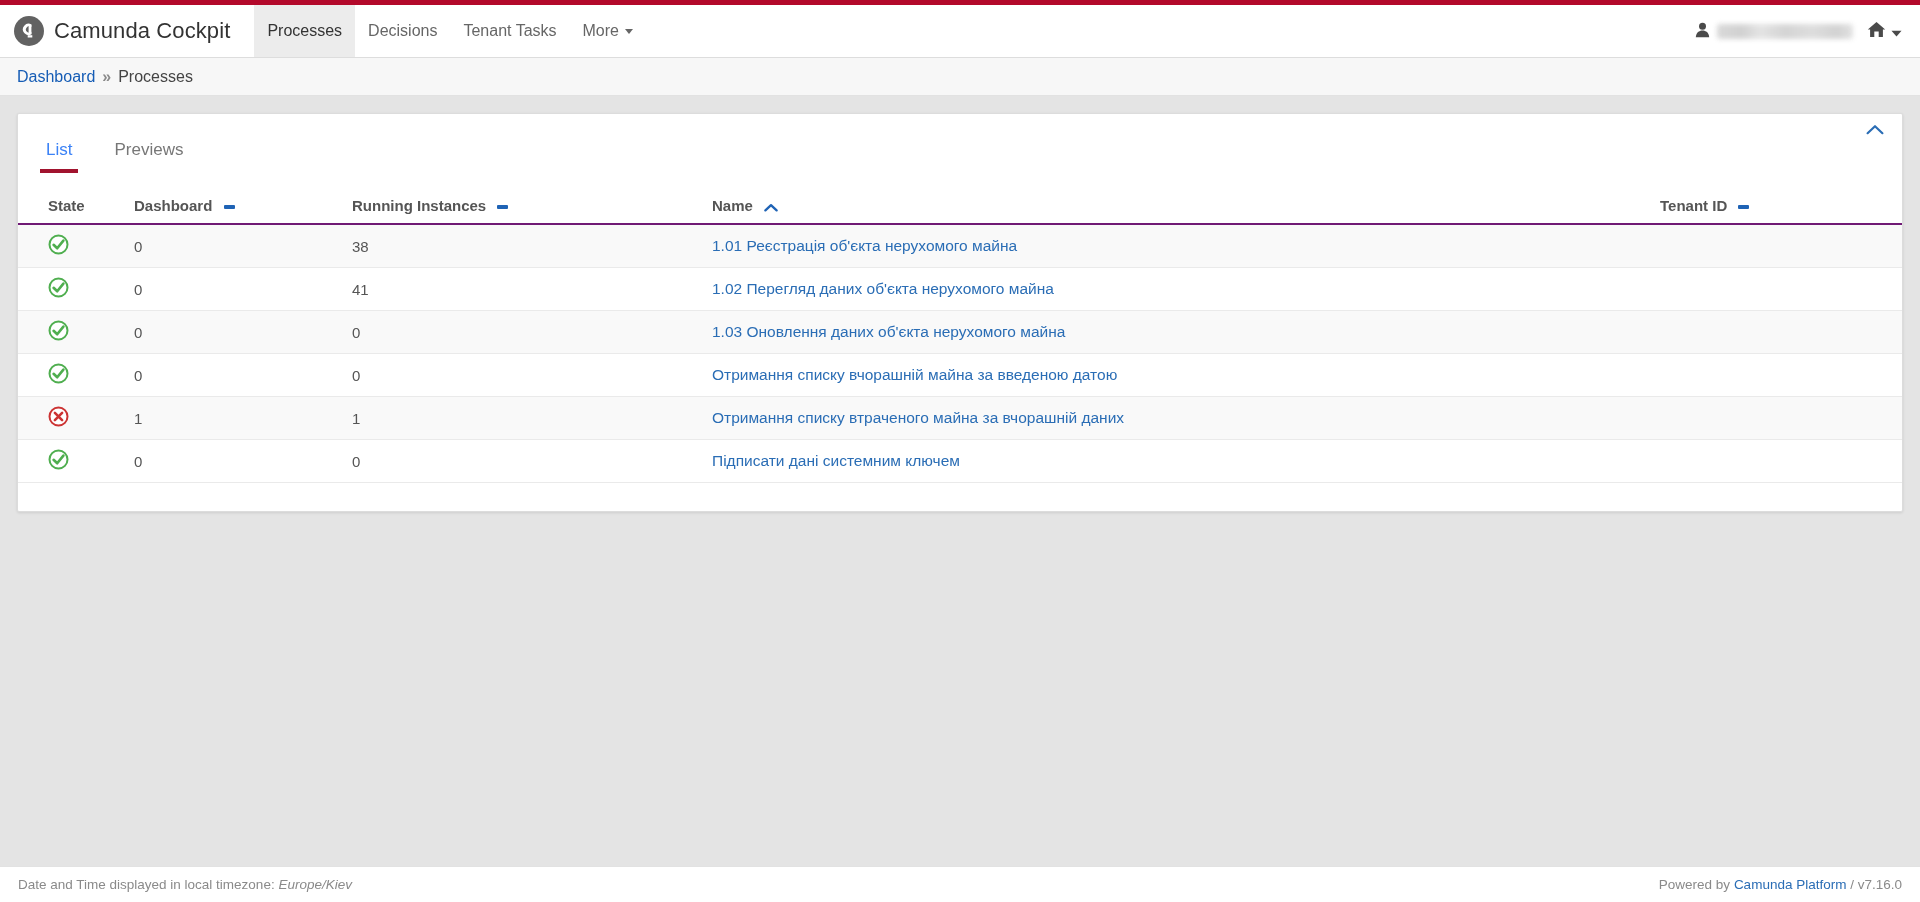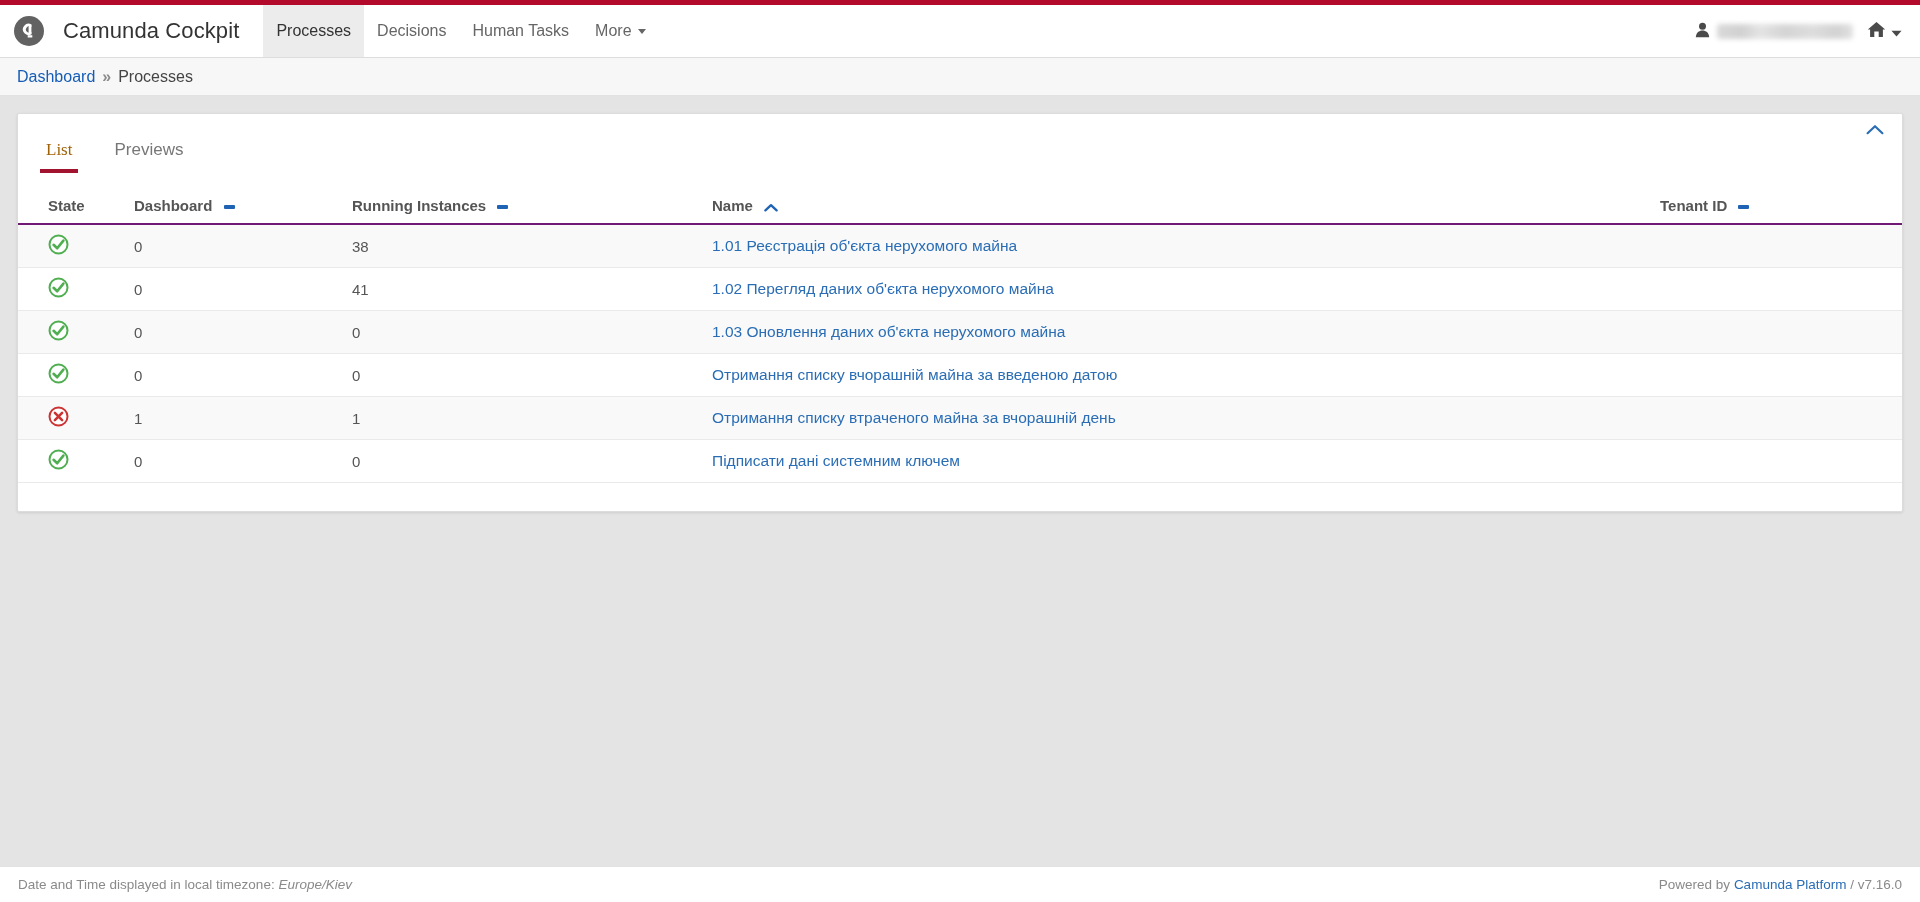--- a/index.html
+++ b/index.html
@@ -26,21 +26,21 @@
     background: #ffffff;
     border-bottom: 1px solid #ddd;
     display: flex;
     align-items: stretch;
     position: relative;
   }
   .brand {
     display: flex;
     align-items: center;
     padding: 0 14px 0 14px;
-    gap: 19px;
+    gap: 10px;
     text-decoration: none;
   }
   .brand-logo {
     width: 30px; height: 30px;
     border-radius: 50%;
     background: #626262;
     display: flex;
     align-items: center;
     justify-content: center;
     flex: 0 0 auto;
@@ -164,23 +164,22 @@
   }
   .panel-tab {
     font-size: 17px;
     color: #777;
     padding: 0 6px 9px 6px;
     cursor: pointer;
     border-bottom: 4px solid transparent;
     white-space: nowrap;
   }
   .panel-tab.active {
-    color: #a16207;
+    color: #3b82f6;
     border-bottom-color: #a1132e;
-    font-family: Liberation Serif, serif;
   }
   .collapse-chevron {
     position: absolute;
     top: 10px;
     right: 18px;
     cursor: pointer;
     line-height: 0;
   }
 
   
@@ -283,21 +282,21 @@
   </div>
 
   <div class="nav-items">
     <a class="nav-item active">
       <span>Processes</span>
     </a>
     <a class="nav-item">
       <span>Decisions</span>
     </a>
     <a class="nav-item">
-      <span>Human Tasks</span>
+      <span>Tenant Tasks</span>
     </a>
     <a class="nav-item">
       <span>More</span>
       <span class="caret"></span>
     </a>
   </div>
 
   <div class="nav-right">
     <div class="user-chip">
       <span>
@@ -452,21 +451,21 @@
             <span class="state-icon">
               <svg width="21" height="21" viewBox="0 0 21 21">
                 <circle cx="10.5" cy="10.5" r="9" fill="#fff" stroke="#cc3333" stroke-width="2"></circle>
                 <path d="M6.9 6.9 L14.1 14.1 M14.1 6.9 L6.9 14.1" stroke="#cc3333" stroke-width="2.6" stroke-linecap="round"></path>
               </svg>
             </span>
           </td>
           <td class="col-inc">1</td>
           <td class="col-run">1</td>
           <td class="col-name">
-            <a class="name-link">Отримання списку втраченого майна за вчорашній день</a>
+            <a class="name-link">Отримання списку втраченого майна за вчорашній даних</a>
           </td>
           <td class="col-tenant"></td>
         </tr>
 
         <tr>
           <td class="col-state">
             <span class="state-icon">
               <svg width="21" height="21" viewBox="0 0 21 21">
                 <circle cx="10.5" cy="10.5" r="9" fill="#fff" stroke="#4fae4f" stroke-width="2"></circle>
                 <path d="M5.6 10.8 L9.2 14.3 L15.4 6.6" stroke="#4fae4f" stroke-width="2.6" fill="none" stroke-linecap="round" stroke-linejoin="round"></path>

